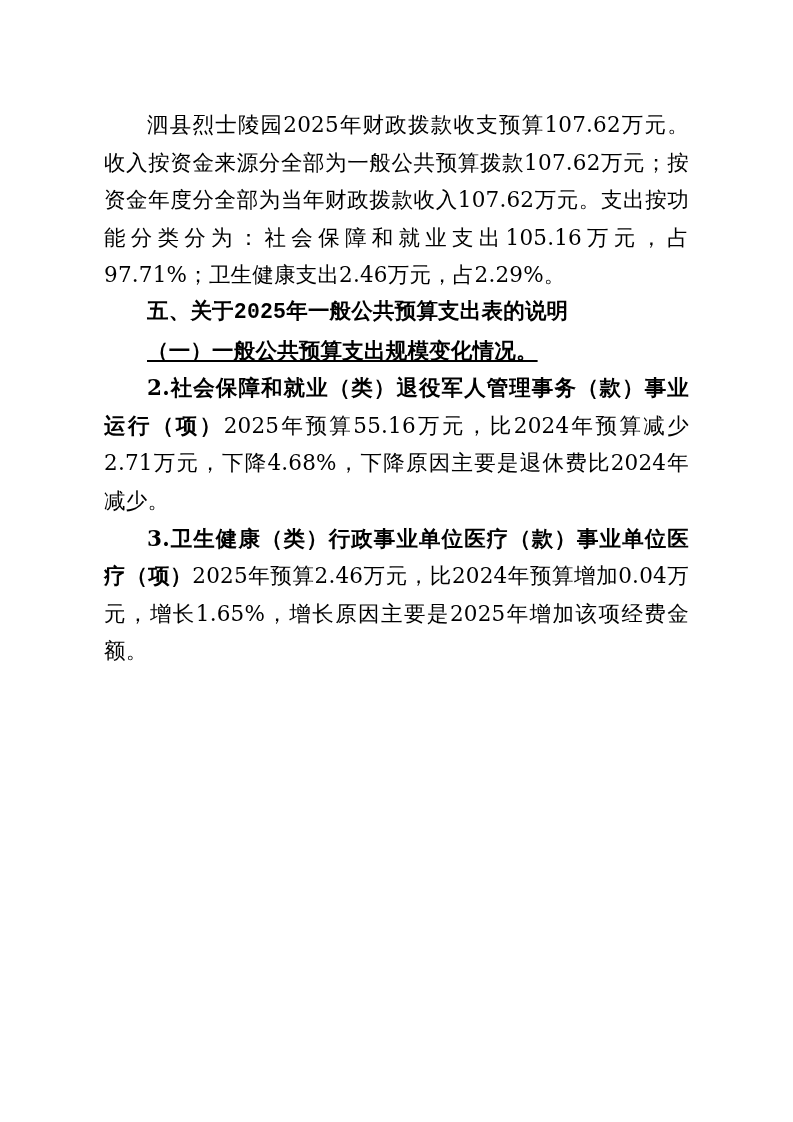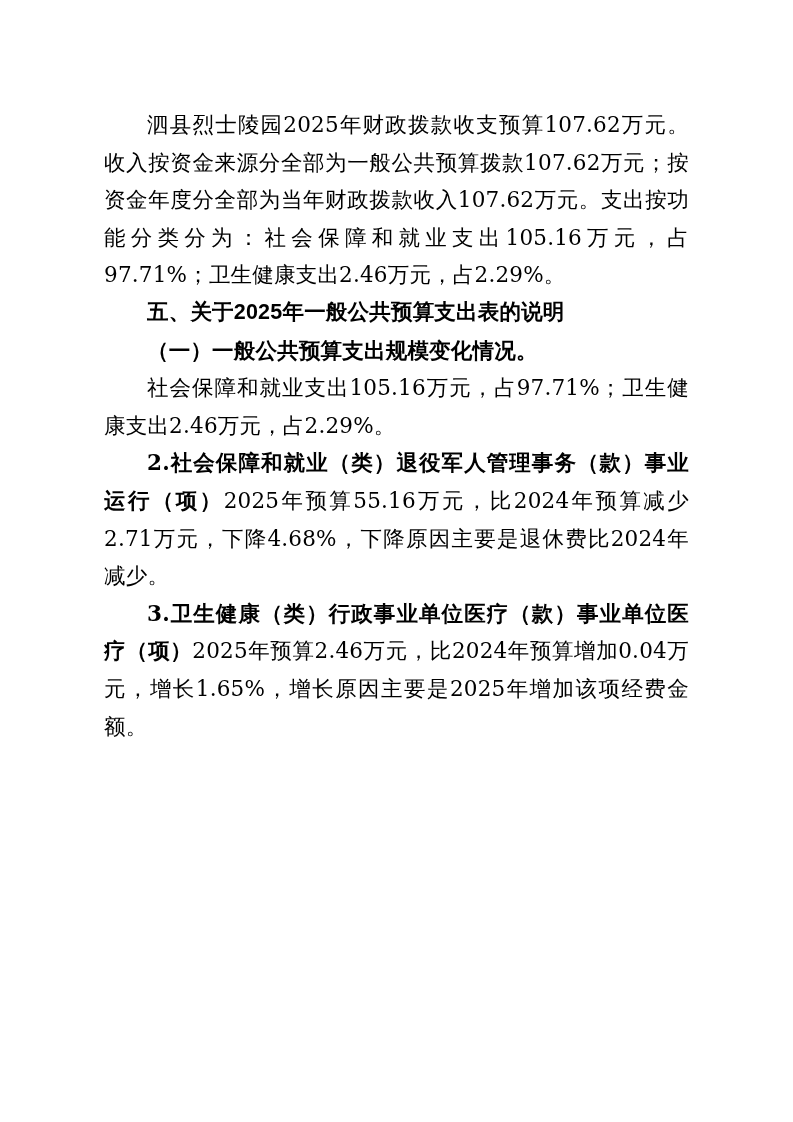--- a/index.html
+++ b/index.html
@@ -20,45 +20,45 @@
     width: 585px;
   }
   .content p {
     font-size: 21.5px;
     line-height: 37.6px;
     text-align: justify;
     text-indent: 2em;
     letter-spacing: 0.2px;
   }
   .h1 {
-    font-family: Liberation Sans, sans-serif;
+    font-family: Liberation Mono, monospace;
     font-weight: bold;
   }
   .h2 {
     font-weight: bold;
+    text-decoration: underline;
   }
   .lead {
     font-weight: bold;
   }
 </style>
 </head>
 <body>
 
 <div class="page">
   <div class="content">
 
     <p class="body">泗县烈士陵园2025年财政拨款收支预算107.62万元。收入按资金来源分全部为一般公共预算拨款107.62万元；按资金年度分全部为当年财政拨款收入107.62万元。支出按功能分类分为：社会保障和就业支出105.16万元，占97.71%；卫生健康支出2.46万元，占2.29%。</p>
 
     <p class="h1">五、关于2025年一般公共预算支出表的说明</p>
 
     <p class="h2">（一）一般公共预算支出规模变化情况。</p>
 
 
 
-    <p class="body">社会保障和就业支出105.16万元，占97.71%；卫生健康支出2.46万元，占2.29%。</p>
 
 
 
     <p class="body"><b class="lead">2.社会保障和就业（类）退役军人管理事务（款）事业运行（项）</b><span>2025年预算55.16万元，比2024年预算减少2.71万元，下降4.68%，下降原因主要是退休费比2024年减少。</span></p>
 
     <p class="body"><b class="lead">3.卫生健康（类）行政事业单位医疗（款）事业单位医疗（项）</b><span>2025年预算2.46万元，比2024年预算增加0.04万元，增长1.65%，增长原因主要是2025年增加该项经费金额。</span></p>
 
 
   </div>
 </div>

